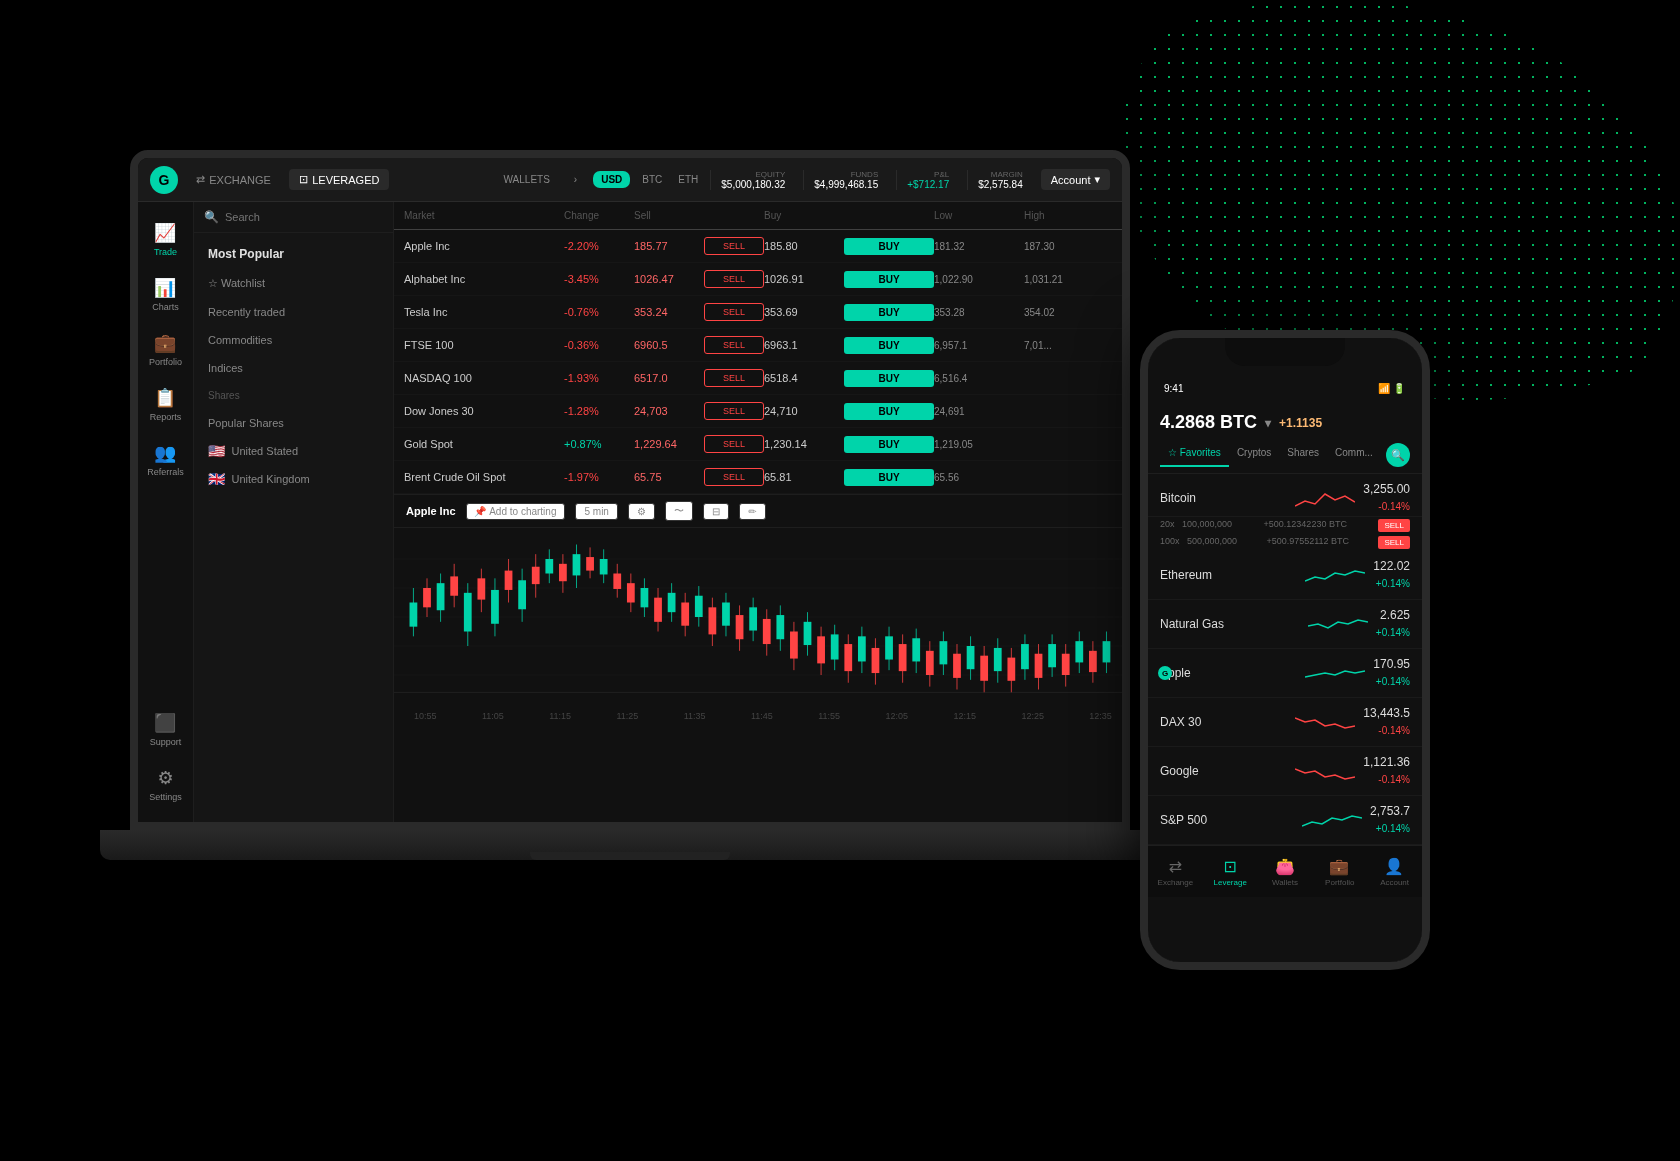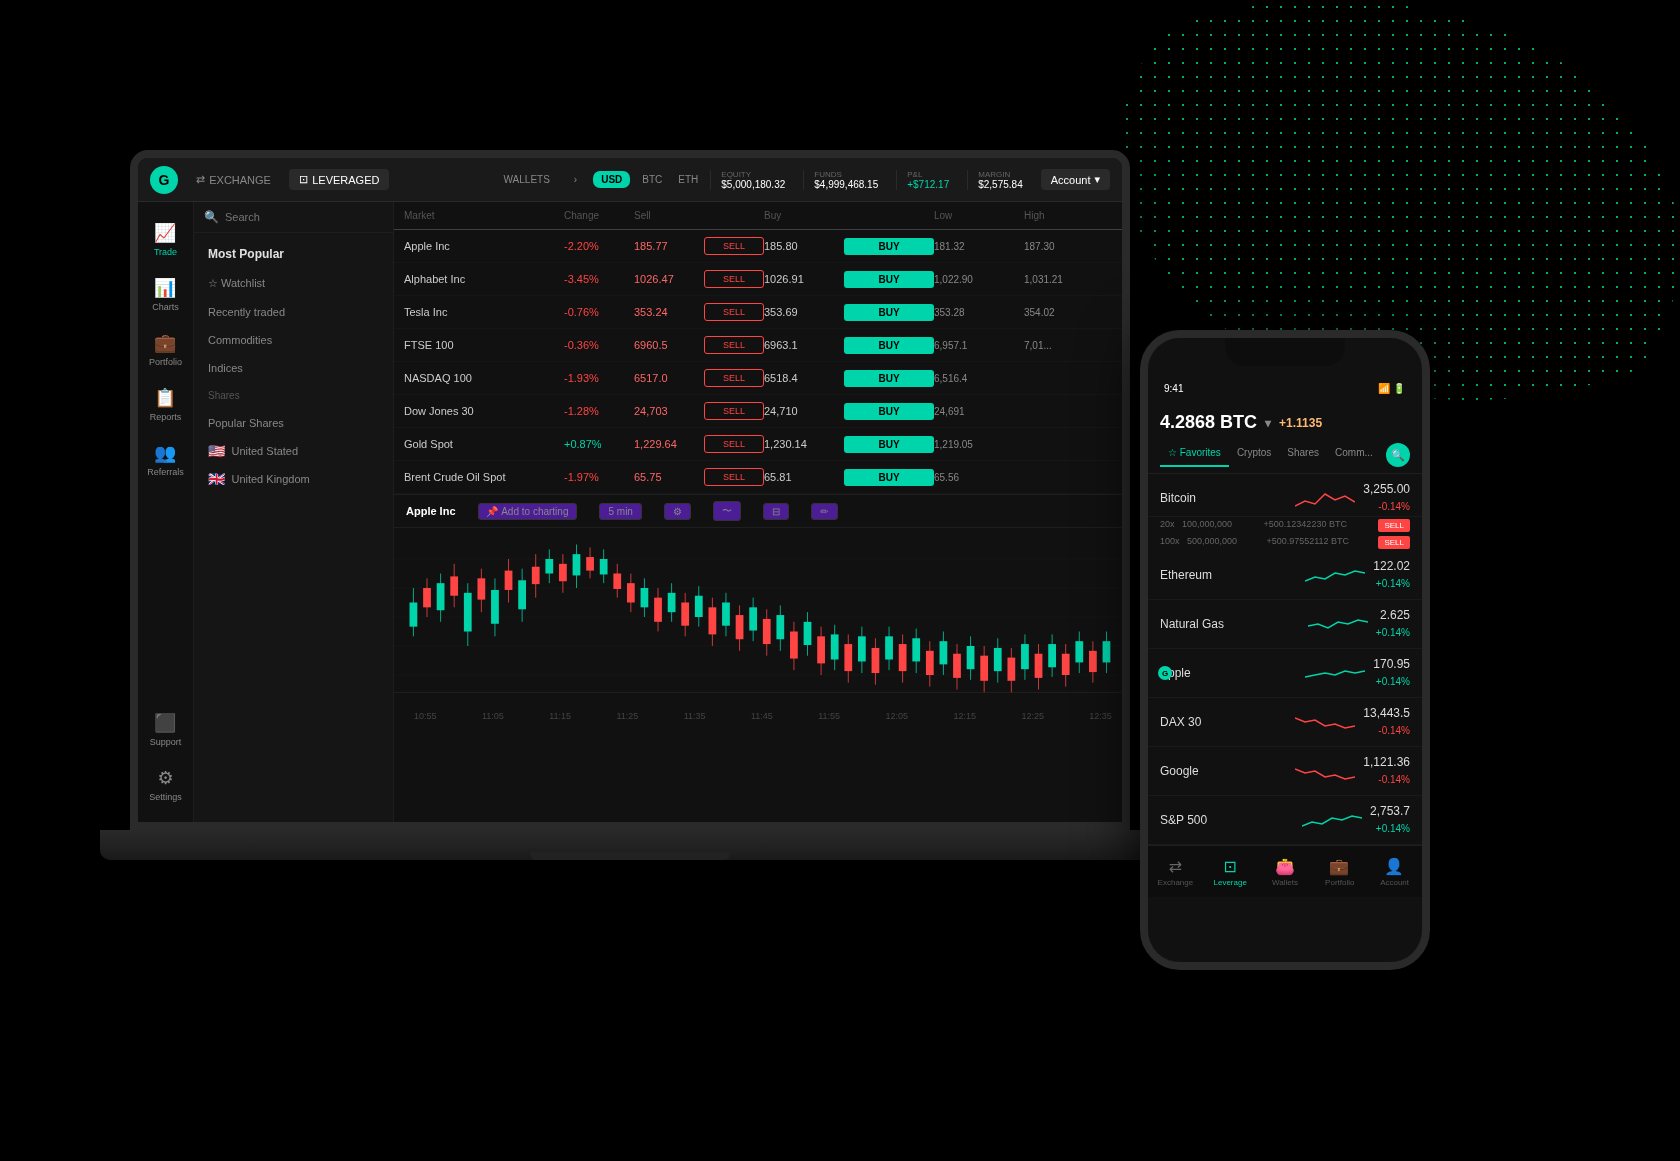--- a/index.html
+++ b/index.html
@@ -113,21 +113,21 @@
     }
 
     .currency-plain {
       color: #888;
       font-size: 10px;
       padding: 0 4px;
     }
 
     .top-stat {
       display: flex; flex-direction: column;
-      align-items: flex-start;
+      align-items: flex-end;
       padding: 0 10px;
       border-left: 1px solid #2a2a2a;
     }
 
     .top-stat-label {
       font-size: 8px;
       color: #666;
       text-transform: uppercase;
     }
 
@@ -304,27 +304,26 @@
       padding: 6px 12px;
       border-bottom: 1px solid #1e1e1e;
       font-size: 11px;
       color: #ccc;
     }
 
     .chart-title { font-weight: 600; color: #fff; }
 
     .chart-btn {
       padding: 2px 8px;
-      background: #4c1d95;
+      background: #ffffff;
       border: 1px solid #333;
       color: #888;
       font-size: 10px;
       border-radius: 3px;
       cursor: pointer;
-      margin-left: 12px;
     }
 
     .chart-canvas {
       position: absolute;
       top: 35px; left: 0; right: 0; bottom: 20px;
     }
 
     .chart-times {
       position: absolute;
       bottom: 3px; left: 20px; right: 10px;

